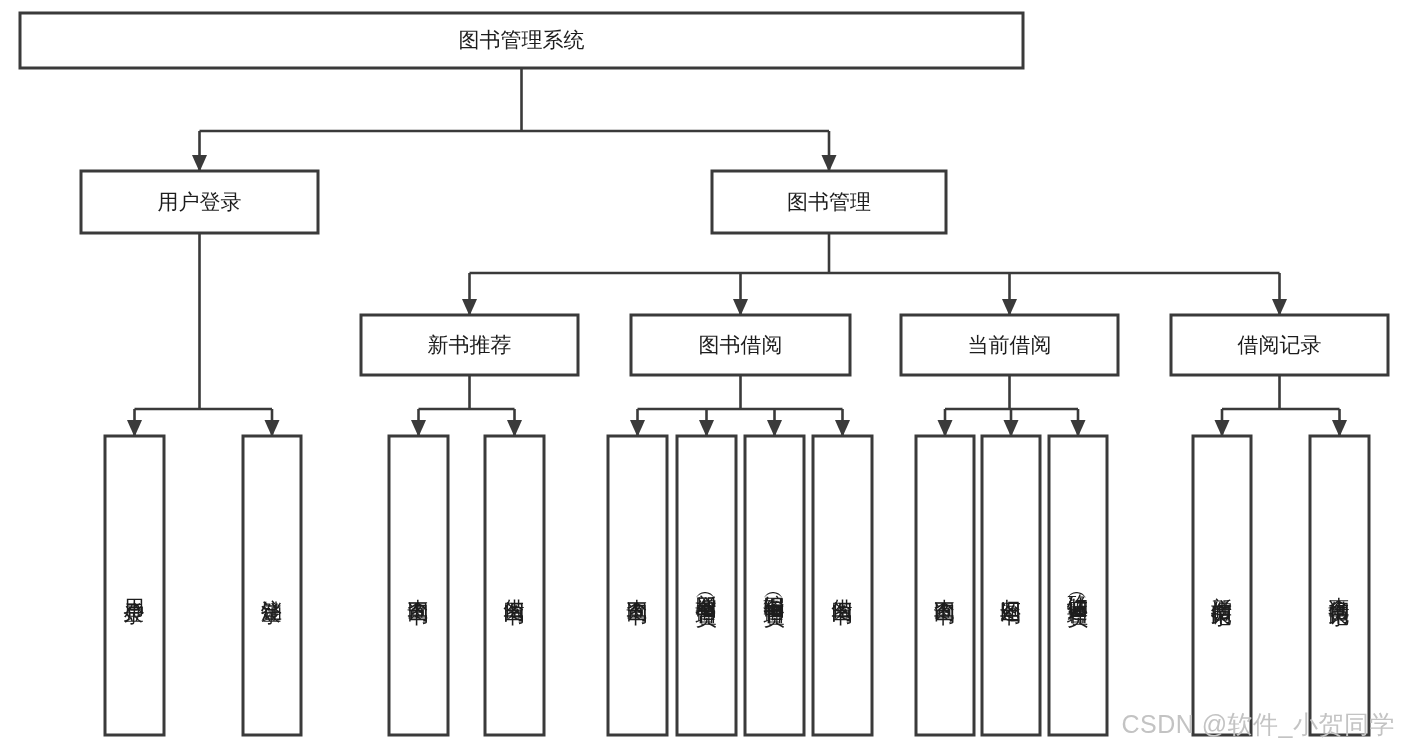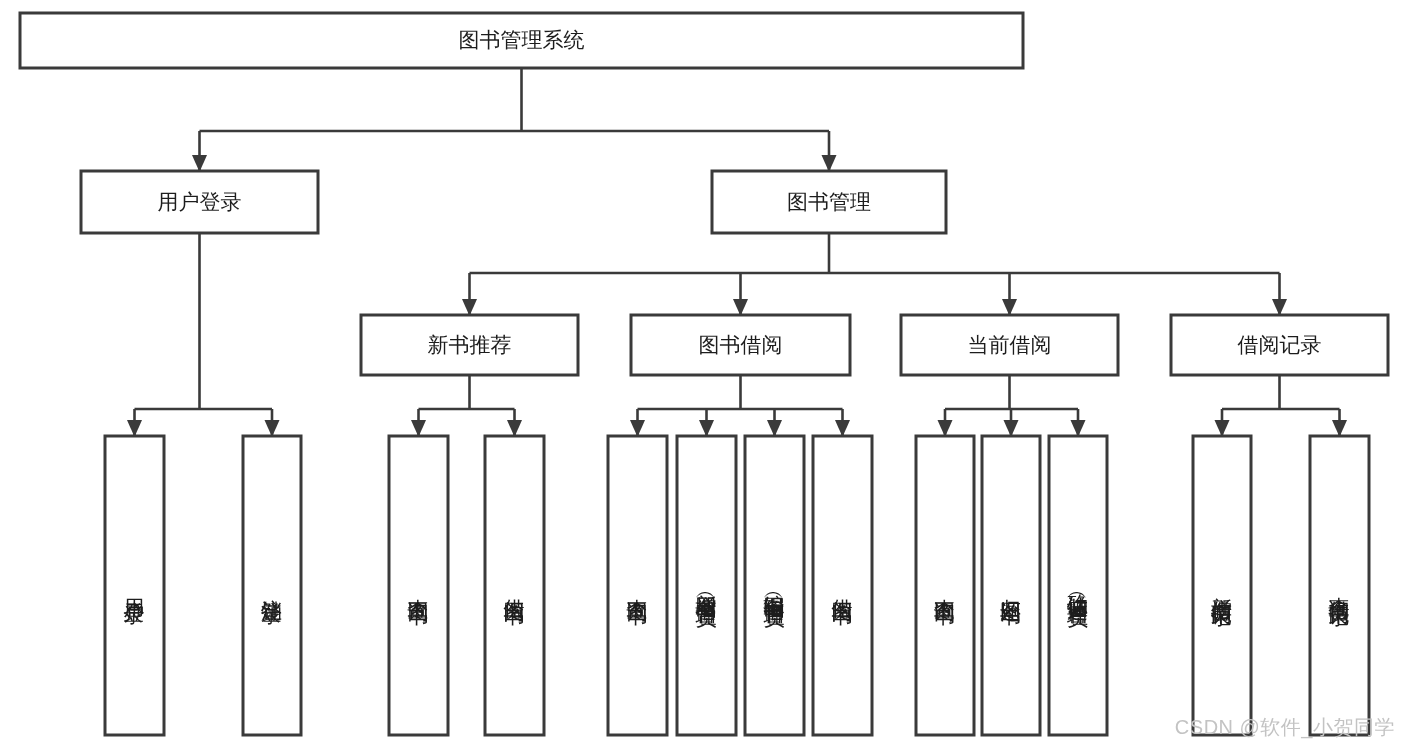--- a/index.html
+++ b/index.html
@@ -61,21 +61,21 @@
     align-items: center;
     justify-content: center;
     white-space: nowrap;
     pointer-events: none;
   }
   .watermark {
     position: absolute;
     right: 10px;
     bottom: 6px;
     font-family: "Liberation Sans", "DejaVu Sans", sans-serif;
-    font-size: 20px;
+    font-size: 25px;
     color: #c3c3c3;
     white-space: nowrap;
     letter-spacing: 0.5px;
   }
 </style>
 </head>
 <body>
 
 <div id="diagram-root">
   <svg id="flowchart" viewBox="0 0 1405 747">

